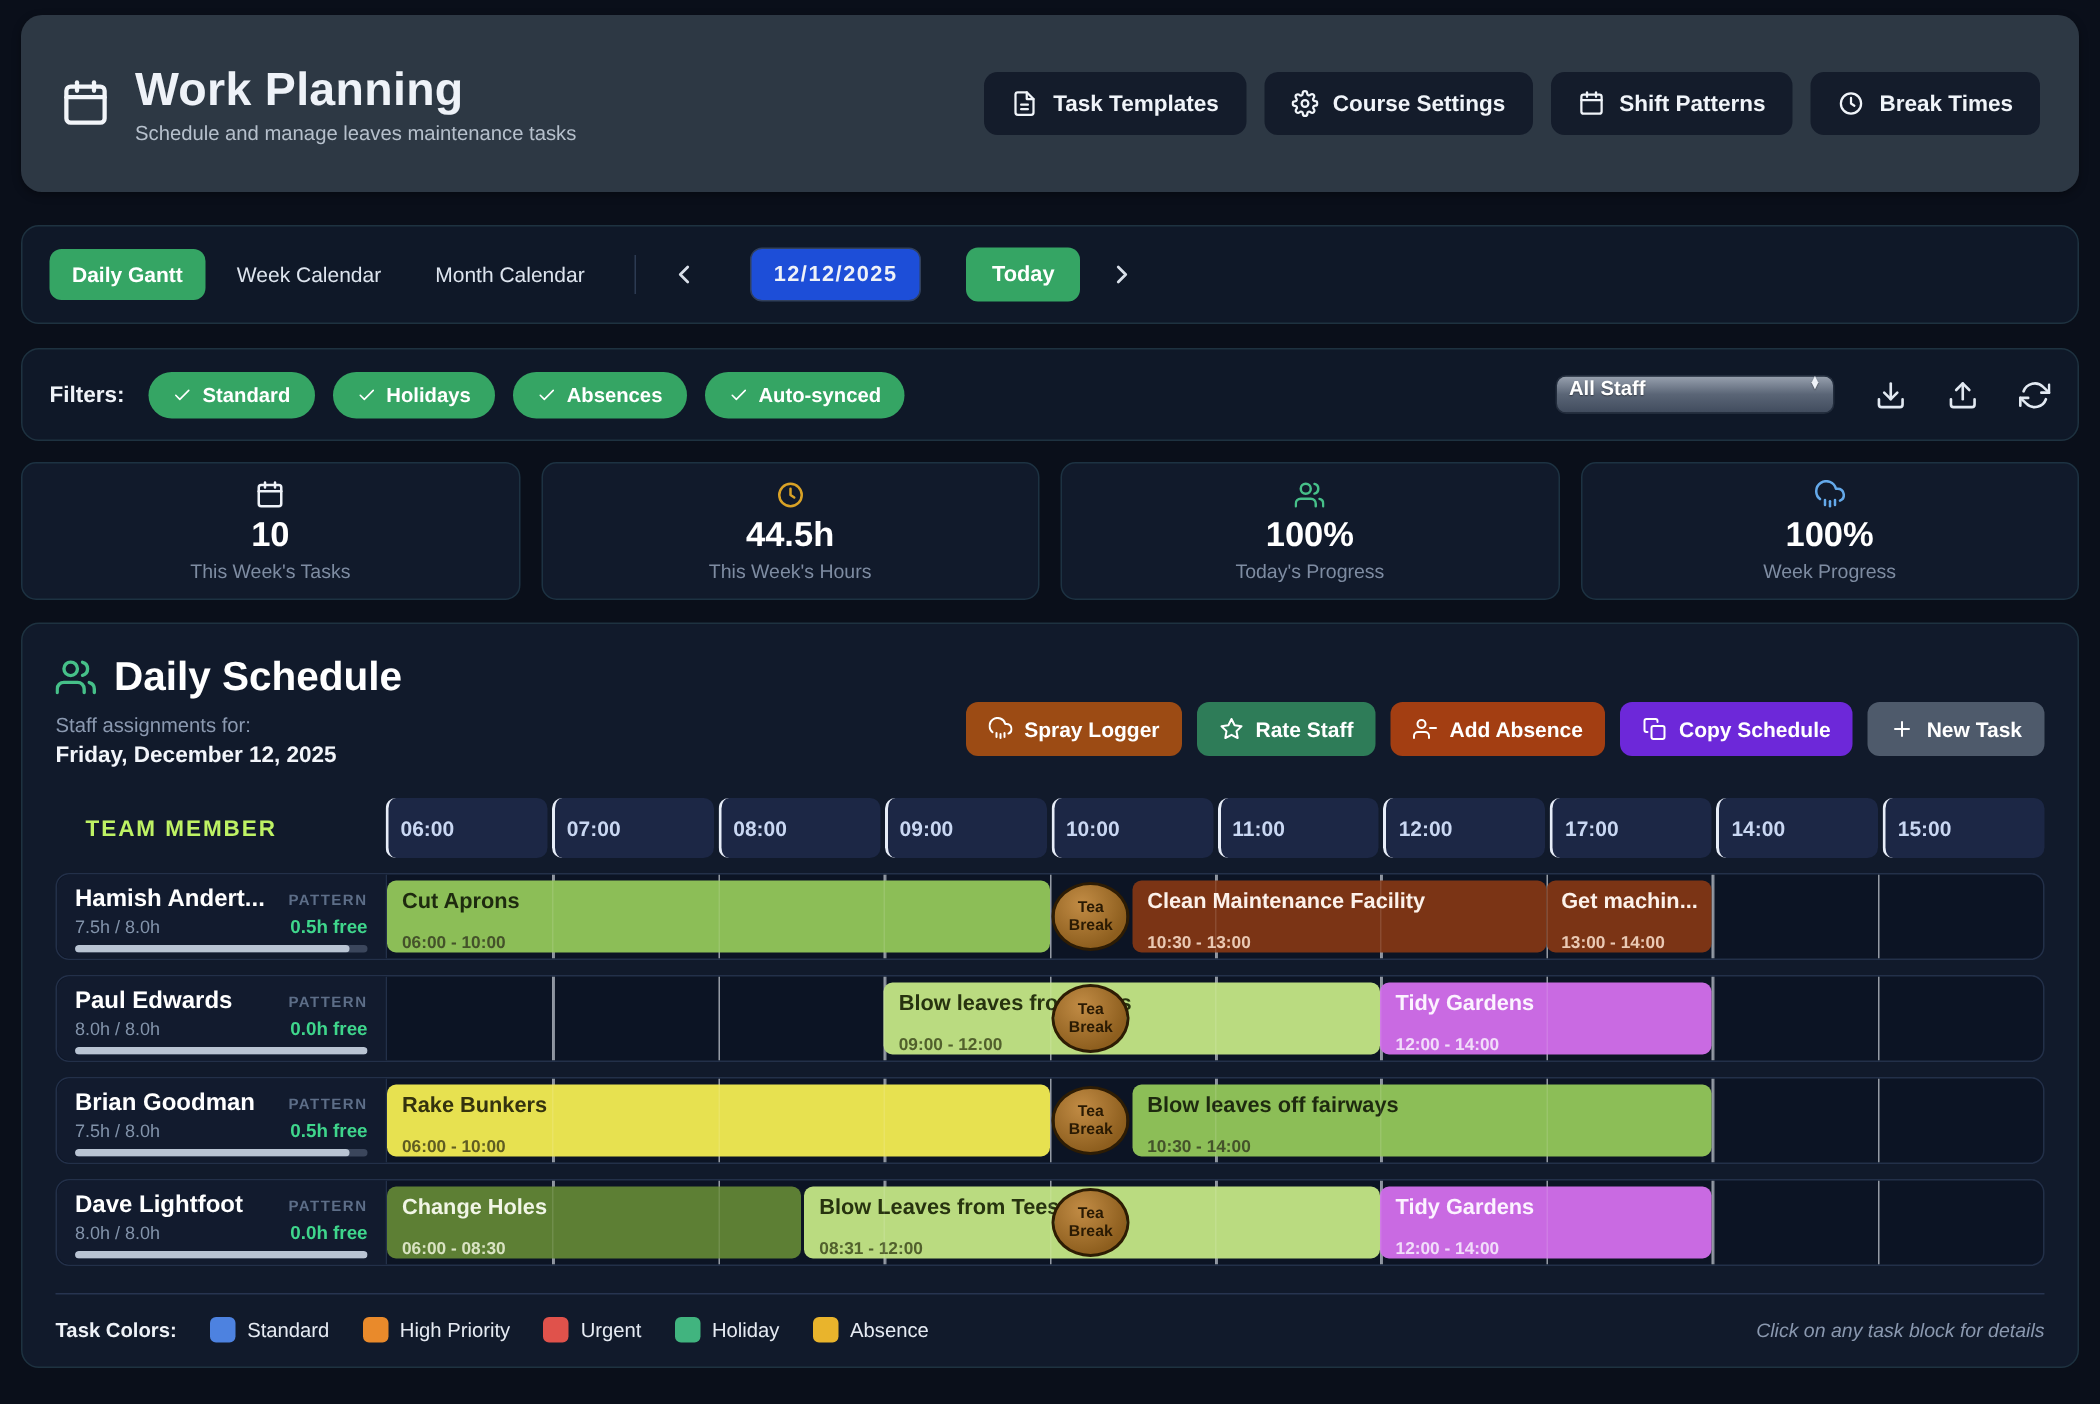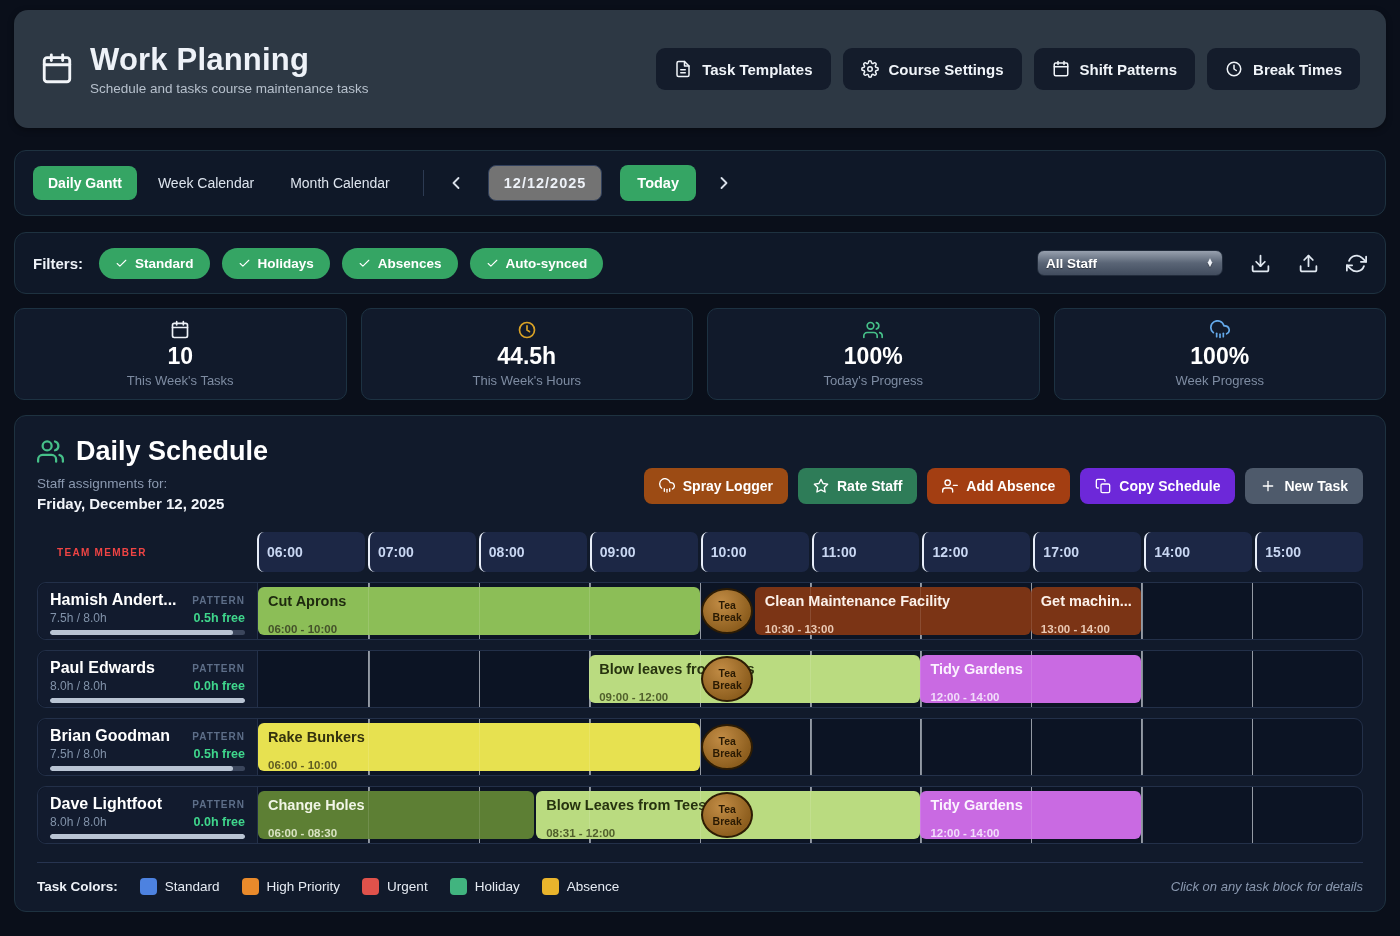--- a/index.html
+++ b/index.html
@@ -20,34 +20,34 @@
 
   
   .panel{background:#0f1828;border:1px solid #1e3240;border-radius:12px}
 
   
   .tabbar{height:64px;display:flex;align-items:center;gap:6px;padding:0 18px;margin-bottom:16px}
   .tab{background:none;border:none;color:#dde4ee;font-size:14px;font-weight:500;padding:9px 15px;cursor:pointer}
   .tab.active{background:#35a564;border-radius:8px;font-weight:600;color:#fff}
   .vdiv{width:1px;height:26px;background:#2c3a52;margin:0 12px}
   .chev{background:none;border:none;color:#d8dfe9;cursor:pointer;padding:4px;display:flex}
-  .date-box{background:#737373;border:1.5px solid #31405c;border-radius:8px;padding:9px 15px;
-    font-size:14.5px;font-weight:700;letter-spacing:1px;margin:0 12px;cursor:pointer}
+  .date-box{background:#1d4ed8;border:1.5px solid #31405c;border-radius:8px;padding:9px 15px;
+    font-size:14.5px;font-weight:700;letter-spacing:1px;margin:0 24px;cursor:pointer}
   .today-btn{background:#35a564;border:none;color:#fff;border-radius:8px;padding:10px 17px;
     font-size:14.5px;font-weight:600;margin-right:8px;cursor:pointer}
 
   
   .filterbar{height:60px;display:flex;align-items:center;padding:0 18px;margin-bottom:14px}
   .filter-label{font-size:15px;font-weight:600;margin-right:16px}
   .pill{display:flex;align-items:center;gap:7px;background:#35a564;color:#fff;border:none;
     border-radius:999px;padding:8px 16px;font-size:13.5px;font-weight:600;margin-right:12px;cursor:pointer}
   .filter-right{margin-left:auto;display:flex;align-items:center;gap:27px}
   .staff-select{width:186px;height:26px;border-radius:7px;cursor:pointer;
     background:linear-gradient(#97a0ae,#5a6576 50%,#414c5e);border:1px solid #222c3c;
-    display:flex;align-items:center;box-sizing:border-box;padding:0 8px;font-size:13.5px;font-weight:700;
+    display:flex;box-sizing:border-box;padding:0 8px;font-size:13.5px;font-weight:700;
     color:#fff;text-shadow:0 1px 1px rgba(0,0,0,.45)}
   .sel-arrows{margin-left:auto;display:flex;flex-direction:column;line-height:.55;font-size:8px;color:#f0f4fa}
   .icon-btn{background:none;border:none;color:#e2e9f2;cursor:pointer;padding:0;display:flex}
 
   
   .stats{display:flex;gap:14px;margin-bottom:15px}
   .stat-card{flex:1;background:#111a2b;border:1px solid #1d3242;border-radius:10px;height:90px;
     display:flex;flex-direction:column;align-items:center;justify-content:center;gap:3px}
   .stat-icon{display:flex}
   .stat-value{font-size:23px;font-weight:800;color:#fff}
@@ -59,21 +59,21 @@
   .sh-title{display:flex;align-items:center;gap:12px;font-size:27px;font-weight:800;color:#fff}
   .sh-title .uicon{color:#46c089;display:flex}
   .sh-sub{margin-top:9px;font-size:13.5px;color:#8b99b0}
   .sh-date{margin-top:4px;font-size:15px;font-weight:700;color:#f2f5fa}
   .sched-actions{display:flex;gap:10px;margin-top:32px}
   .abtn{display:flex;align-items:center;gap:8px;border:none;border-radius:8px;color:#fff;
     padding:10px 15px;font-size:14px;font-weight:600;cursor:pointer;white-space:nowrap}
 
   
   .tl-head{display:flex;margin-top:20px;align-items:center}
-  .member-head{width:220px;flex-shrink:0;font-size:10px;font-weight:700;color:#ef4444;
+  .member-head{width:220px;flex-shrink:0;font-size:15px;font-weight:700;color:#bef264;
     letter-spacing:1.3px;padding-left:20px;box-sizing:border-box}
   .time-cells{flex:1;display:flex;gap:3px}
   .time-cell{flex:1;height:40px;background:#1c2745;border-left:2px solid #e7edf8;border-radius:7px;
     display:flex;align-items:center;padding-left:8px;font-size:14px;font-weight:700;color:#c9d7f2;box-sizing:border-box}
 
   
   .grow{display:flex;margin-top:10px;background:#0c1424;border:1px solid #233049;border-radius:9px;height:56px}
   .member{width:220px;flex-shrink:0;box-sizing:border-box;background:#121b2e;border-right:1px solid #233049;
     border-radius:9px 0 0 9px;padding:8px 12px 0;cursor:pointer}
   .m1{display:flex;justify-content:space-between;align-items:center}
@@ -115,21 +115,21 @@
       <span class="brand-icon">
         <svg width="34" height="34" viewBox="0 0 24 24" fill="none" stroke="currentColor" stroke-width="2" stroke-linecap="round" stroke-linejoin="round">
             <rect x="3" y="4" width="18" height="17" rx="2"></rect>
             <line x1="8" y1="2" x2="8" y2="6"></line>
             <line x1="16" y1="2" x2="16" y2="6"></line>
             <line x1="3" y1="9" x2="21" y2="9"></line>
           </svg>
       </span>
       <div>
         <h1>Work Planning</h1>
-        <p>Schedule and tasks course maintenance tasks</p>
+        <p>Schedule and manage leaves maintenance tasks</p>
       </div>
     </div>
     <div class="header-actions" id="header-actions">
         <button class="hbtn">
           <svg width="18" height="18" viewBox="0 0 24 24" fill="none" stroke="currentColor" stroke-width="2" stroke-linecap="round" stroke-linejoin="round">
             <path d="M14 2H6a2 2 0 0 0-2 2v16a2 2 0 0 0 2 2h12a2 2 0 0 0 2-2V8z"></path>
             <polyline points="14 2 14 8 20 8"></polyline>
             <line x1="9" y1="13" x2="15" y2="13"></line>
             <line x1="9" y1="17" x2="15" y2="17"></line>
           </svg>
@@ -482,20 +482,24 @@
             <div class="gl" style="left:40%"></div>
             <div class="gl" style="left:50%"></div>
             <div class="gl" style="left:60%"></div>
             <div class="gl" style="left:70%"></div>
             <div class="gl" style="left:80%"></div>
             <div class="gl" style="left:90%"></div>
             <div class="blk" style="left:0%;width:40%;background:#e7e150;color:#34320e">
               <div class="bt">Rake Bunkers</div>
               <div class="bs" style="color:#5f5c22">06:00 - 10:00</div>
             </div>
+            <div class="blk" style="left:45%;width:35%;background:#8cbe57;color:#1e2a0f">
+              <div class="bt">Blow leaves off fairways</div>
+              <div class="bs" style="color:#44522a">10:30 - 14:00</div>
+            </div>
             <div class="glf" style="left:10%"></div>
             <div class="glf" style="left:20%"></div>
             <div class="glf" style="left:30%"></div>
             <div class="glf" style="left:40%"></div>
             <div class="glf" style="left:50%"></div>
             <div class="glf" style="left:60%"></div>
             <div class="glf" style="left:70%"></div>
             <div class="glf" style="left:80%"></div>
             <div class="glf" style="left:90%"></div>
             <div class="tea" style="left:calc(42.5% - 26px)">Tea Break</div>

